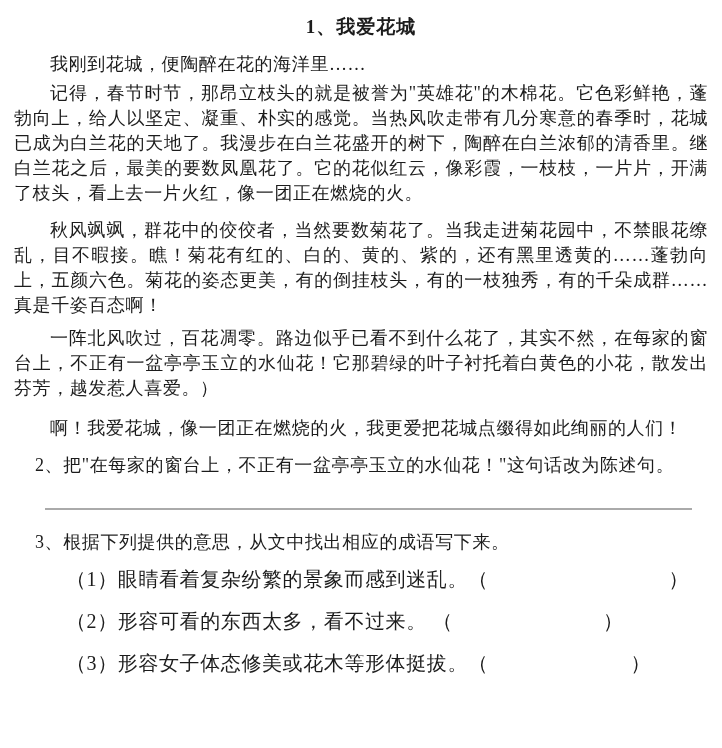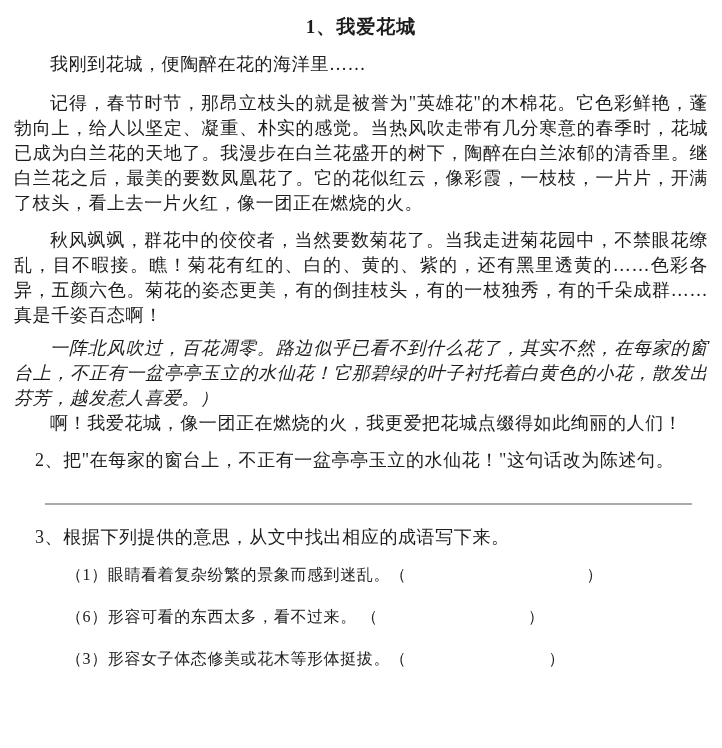--- a/index.html
+++ b/index.html
@@ -30,24 +30,24 @@
     letter-spacing: 1px;
   }
   .para {
     margin: 0;
     font-size: 18px;
     line-height: 25px;
     letter-spacing: 0.6px;
     text-indent: 2em;
     text-align: justify;
   }
-  .para.p1 { margin-bottom: 14px; }
+  .para.p1 { margin-bottom: 4px; }
   .para.p2 { margin-bottom: 12px; }
   .para.p3 { margin-bottom: 8px; }
-  .para.p4 { margin-bottom: 0; font-style: italic; }
+  .para.p4 { margin-bottom: 15px; }
   .para.p5 { margin-bottom: 12px; text-align: left; }
   .qline {
     margin: 0 0 12px 0;
     font-size: 18px;
     line-height: 25px;
     letter-spacing: 0.6px;
     white-space: nowrap;
   }
   .q-main { margin-left: 21px; }
   .q-sub-center { margin-left: 47px; }
@@ -61,21 +61,21 @@
   .blank.w95  { width: 95px;  margin-right: 8px; }
   .blank.w135 { width: 135px; border-bottom-color: #999999; margin: 0 10px 0 6px; }
   .answer-line {
     margin: 30px 16px 0 31px;
     height: 0;
     border-bottom: 2px solid #aaaaaa;
   }
   .q3 { margin-top: 20px; }
   .subq {
     margin: 0 0 17px 52px;
-    font-size: 16px;
+    font-size: 20px;
     line-height: 25px;
     letter-spacing: 0.6px;
     white-space: nowrap;
   }
   .subq:last-child { margin-bottom: 16px; }
   .paren-gap {
     display: inline-block;
     height: 1px;
   }
   .gap180 { width: 180px; }
@@ -86,39 +86,39 @@
 <body>
 
 <div class="page">
 
   <h1 class="title">1、我爱花城</h1>
 
   <p class="para p1">我刚到花城，便陶醉在花的海洋里……</p>
 
   <p class="para p2">记得，春节时节，那昂立枝头的就是被誉为"英雄花"的木棉花。它色彩鲜艳，蓬勃向上，给人以坚定、凝重、朴实的感觉。当热风吹走带有几分寒意的春季时，花城已成为白兰花的天地了。我漫步在白兰花盛开的树下，陶醉在白兰浓郁的清香里。继白兰花之后，最美的要数凤凰花了。它的花似红云，像彩霞，一枝枝，一片片，开满了枝头，看上去一片火红，像一团正在燃烧的火。</p>
 
-  <p class="para p3">秋风飒飒，群花中的佼佼者，当然要数菊花了。当我走进菊花园中，不禁眼花缭乱，目不暇接。瞧！菊花有红的、白的、黄的、紫的，还有黑里透黄的……色彩各异，五颜六色。菊花的姿态更美，有的倒挂枝头，有的一枝独秀，有的千朵成群……真是千姿百态啊！</p>
+  <p class="para p3">秋风飒飒，群花中的佼佼者，当然要数菊花了。当我走进菊花园中，不禁眼花缭乱，目不暇接。瞧！菊花有红的、白的、黄的、紫的，还有黑里透黄的……蓬勃向上，五颜六色。菊花的姿态更美，有的倒挂枝头，有的一枝独秀，有的千朵成群……真是千姿百态啊！</p>
 
   <p class="para p4">一阵北风吹过，百花凋零。路边似乎已看不到什么花了，其实不然，在每家的窗台上，不正有一盆亭亭玉立的水仙花！它那碧绿的叶子衬托着白黄色的小花，散发出芬芳，越发惹人喜爱。）</p>
 
   <p class="para p5">啊！我爱花城，像一团正在燃烧的火，我更爱把花城点缀得如此绚丽的人们！</p>
 
 
 
   <div class="qline q-main q2">2、把"在每家的窗台上，不正有一盆亭亭玉立的水仙花！"这句话改为陈述句。</div>
 
   <div class="answer-line"></div>
 
   <div class="qline q-main q3">3、根据下列提供的意思，从文中找出相应的成语写下来。</div>
 
   <div class="subq">
     <span>（1）眼睛看着复杂纷繁的景象而感到迷乱。（</span><span class="paren-gap gap180"></span><span>）</span>
   </div>
 
   <div class="subq">
-    <span>（6）形容可看的东西太多，看不过来。 （</span><span class="paren-gap gap150"></span><span>）</span>
+    <span>（2）形容可看的东西太多，看不过来。 （</span><span class="paren-gap gap150"></span><span>）</span>
   </div>
 
   <div class="subq">
     <span>（3）形容女子体态修美或花木等形体挺拔。（</span><span class="paren-gap gap142"></span><span>）</span>
   </div>
 
 </div>
 
 </body></html>

